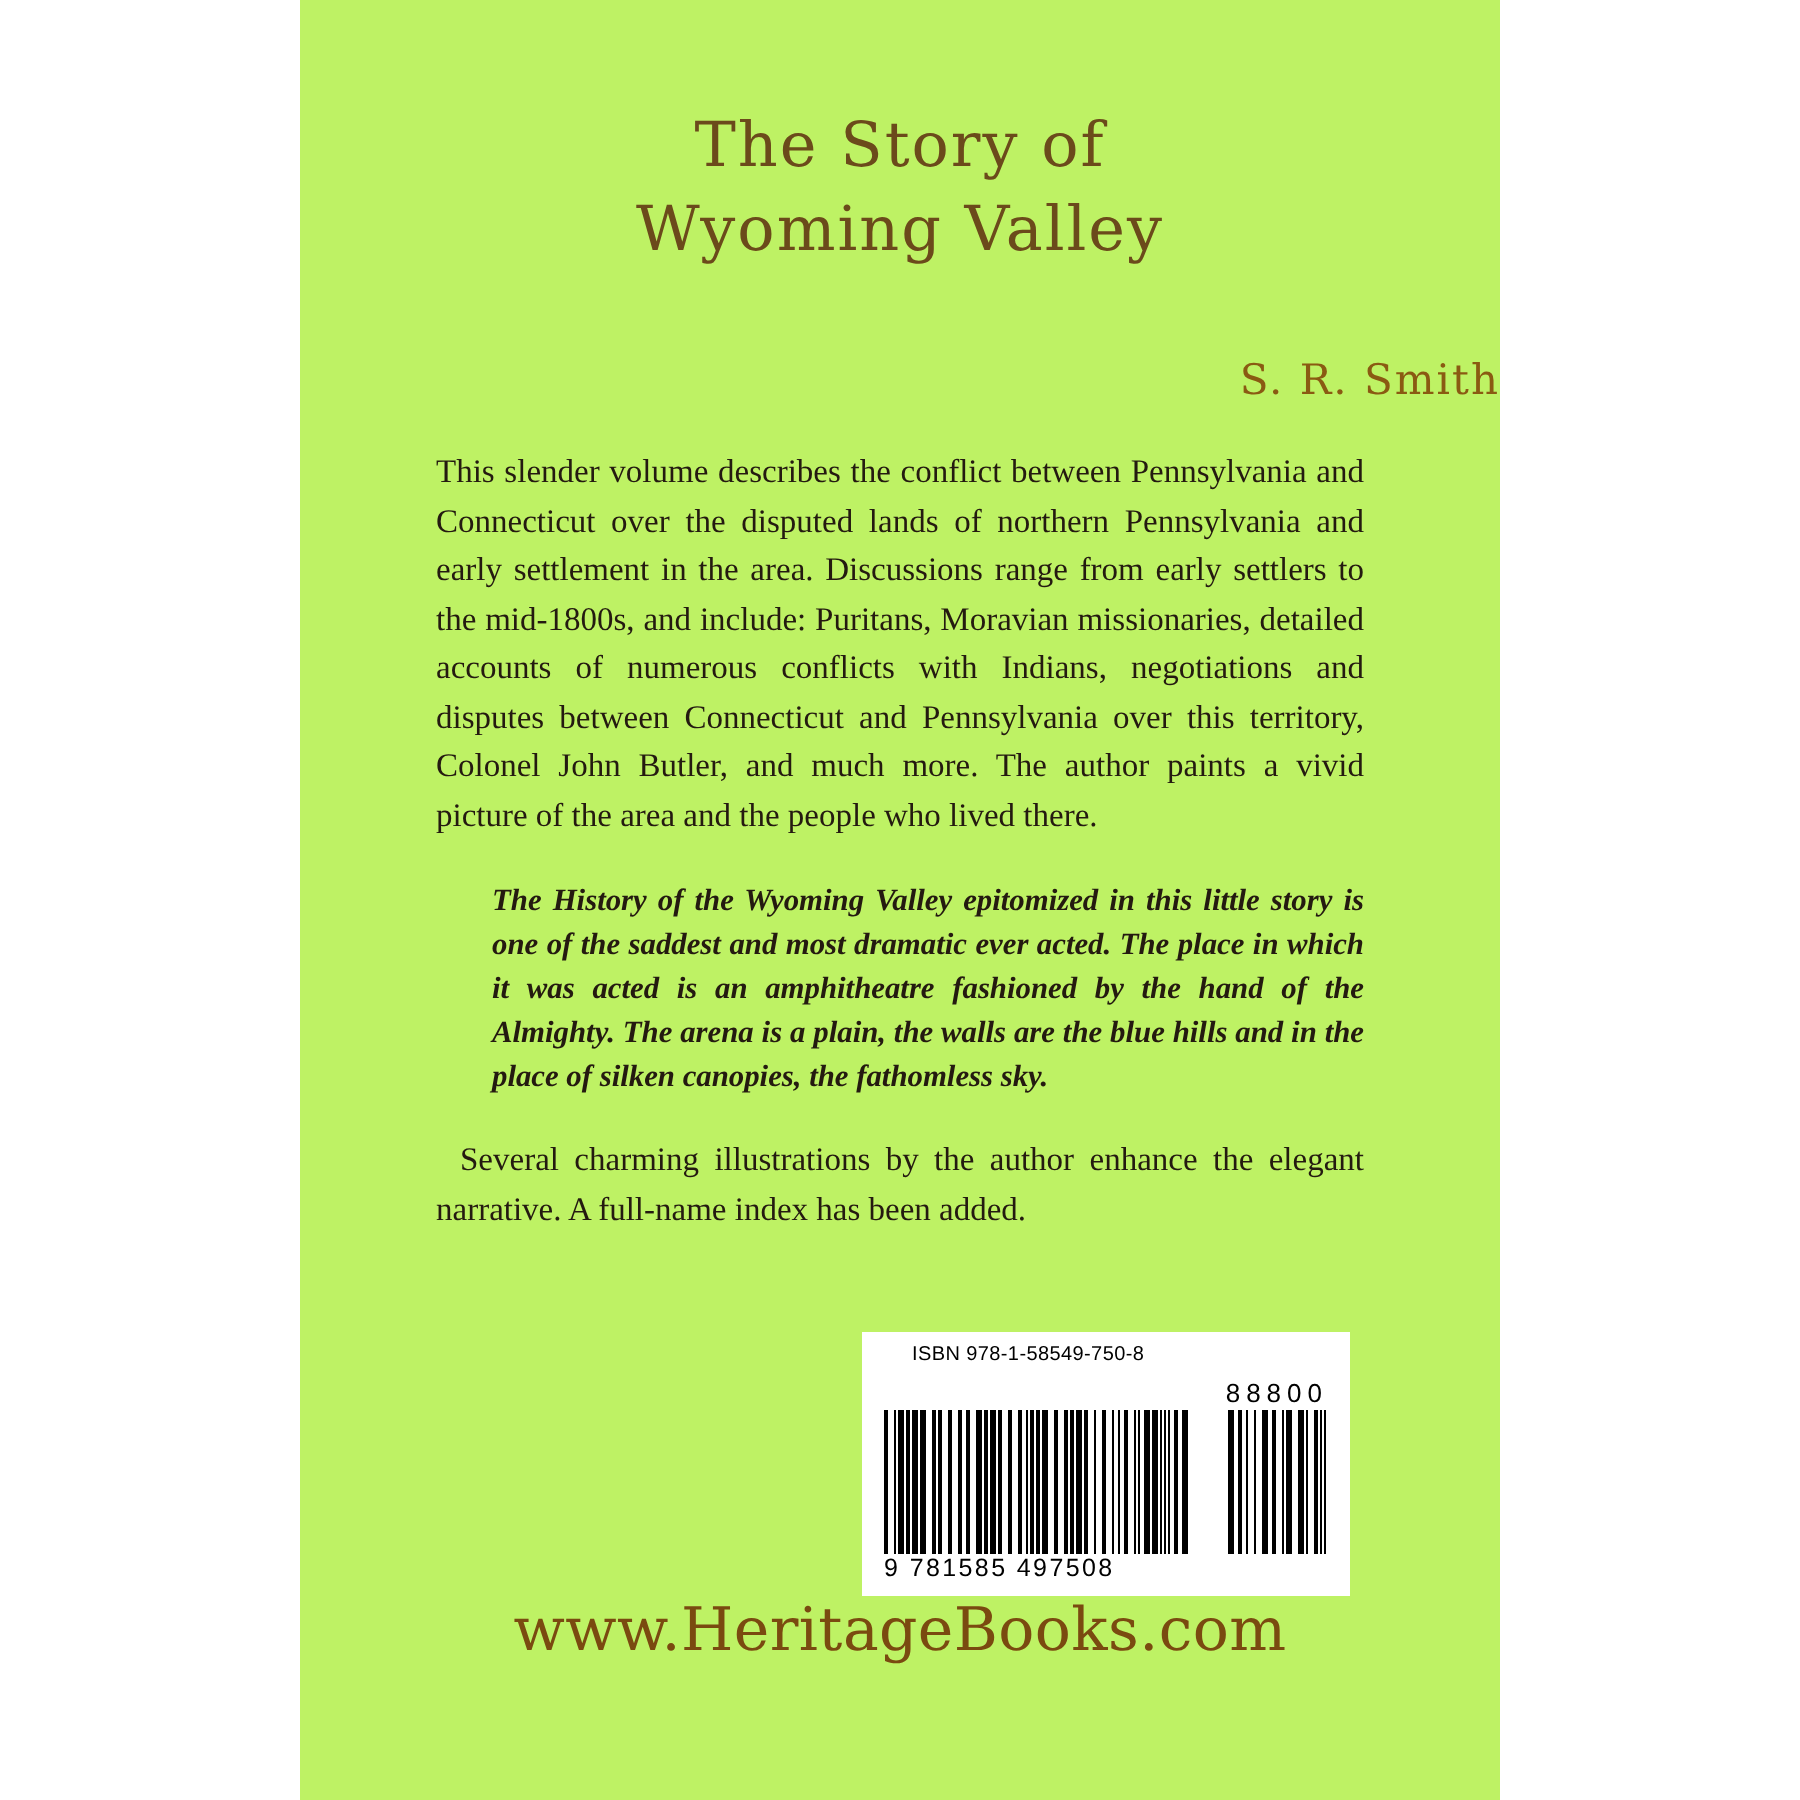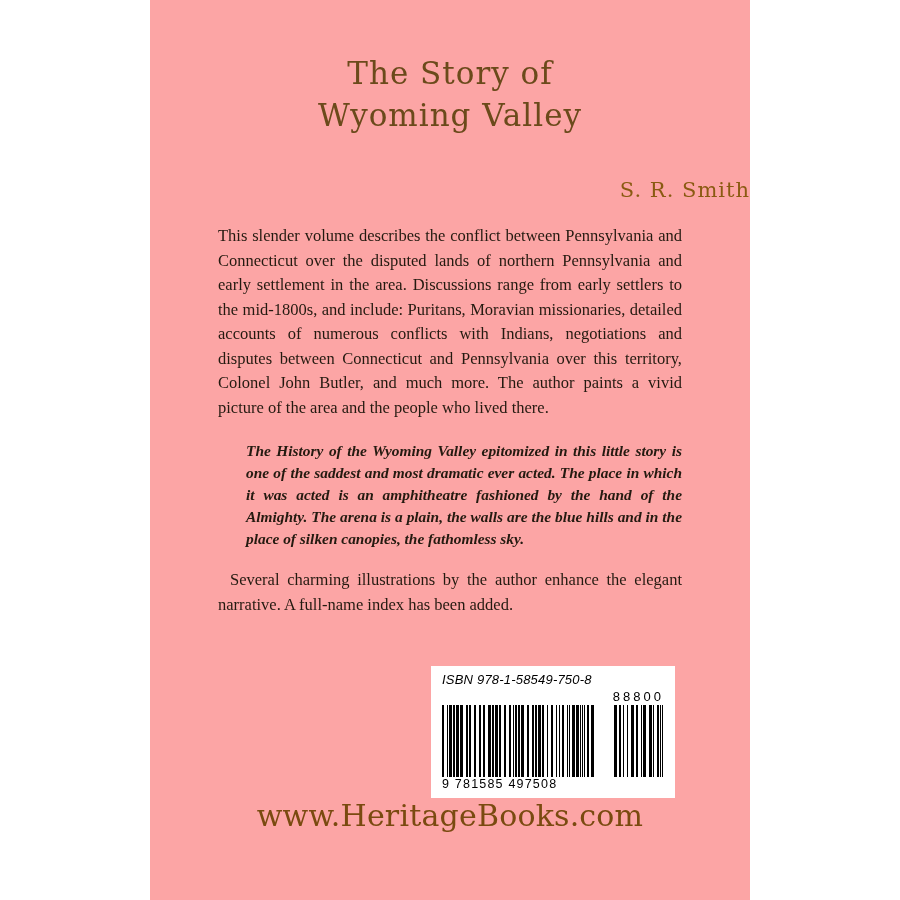--- a/index.html
+++ b/index.html
@@ -11,21 +11,21 @@
     width: 900px;
     height: 900px;
     font-family: "Liberation Serif", serif;
   }
   #cover {
     position: absolute;
     left: 150px;
     top: 0;
     width: 600px;
     height: 900px;
-    background: #fca5a5;
+    background: #bef264;
     overflow: hidden;
   }
   .title-block {
     text-align: center;
     padding-top: 52px;
   }
   .title-line {
     font-family: "DejaVu Serif", serif;
     color: #6b4a1b;
     font-size: 31px;
@@ -78,27 +78,26 @@
     position: absolute;
     left: 281px;
     top: 666px;
     width: 242px;
     height: 130px;
     background: #ffffff;
     border: 1px solid #ffffff;
   }
   .isbn-text {
     position: absolute;
-    left: 10px;
+    left: 24px;
     top: 5px;
     font-family: "Liberation Sans", sans-serif;
-    font-size: 13px;
+    font-size: 10px;
     color: #000;
     letter-spacing: 0.2px;
-    font-style: italic;
   }
   .addon-digits {
     position: absolute;
     right: 10px;
     top: 22px;
     font-family: "Liberation Sans", sans-serif;
     font-size: 13px;
     letter-spacing: 3px;
     color: #000;
   }

